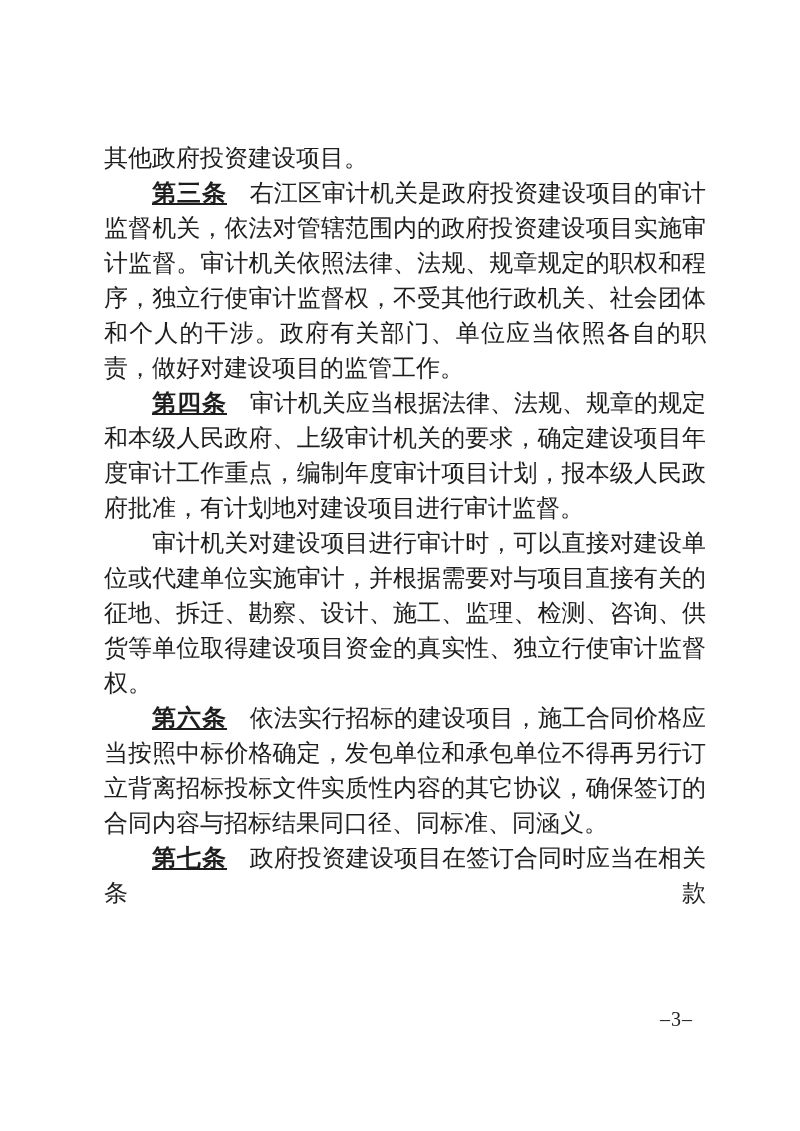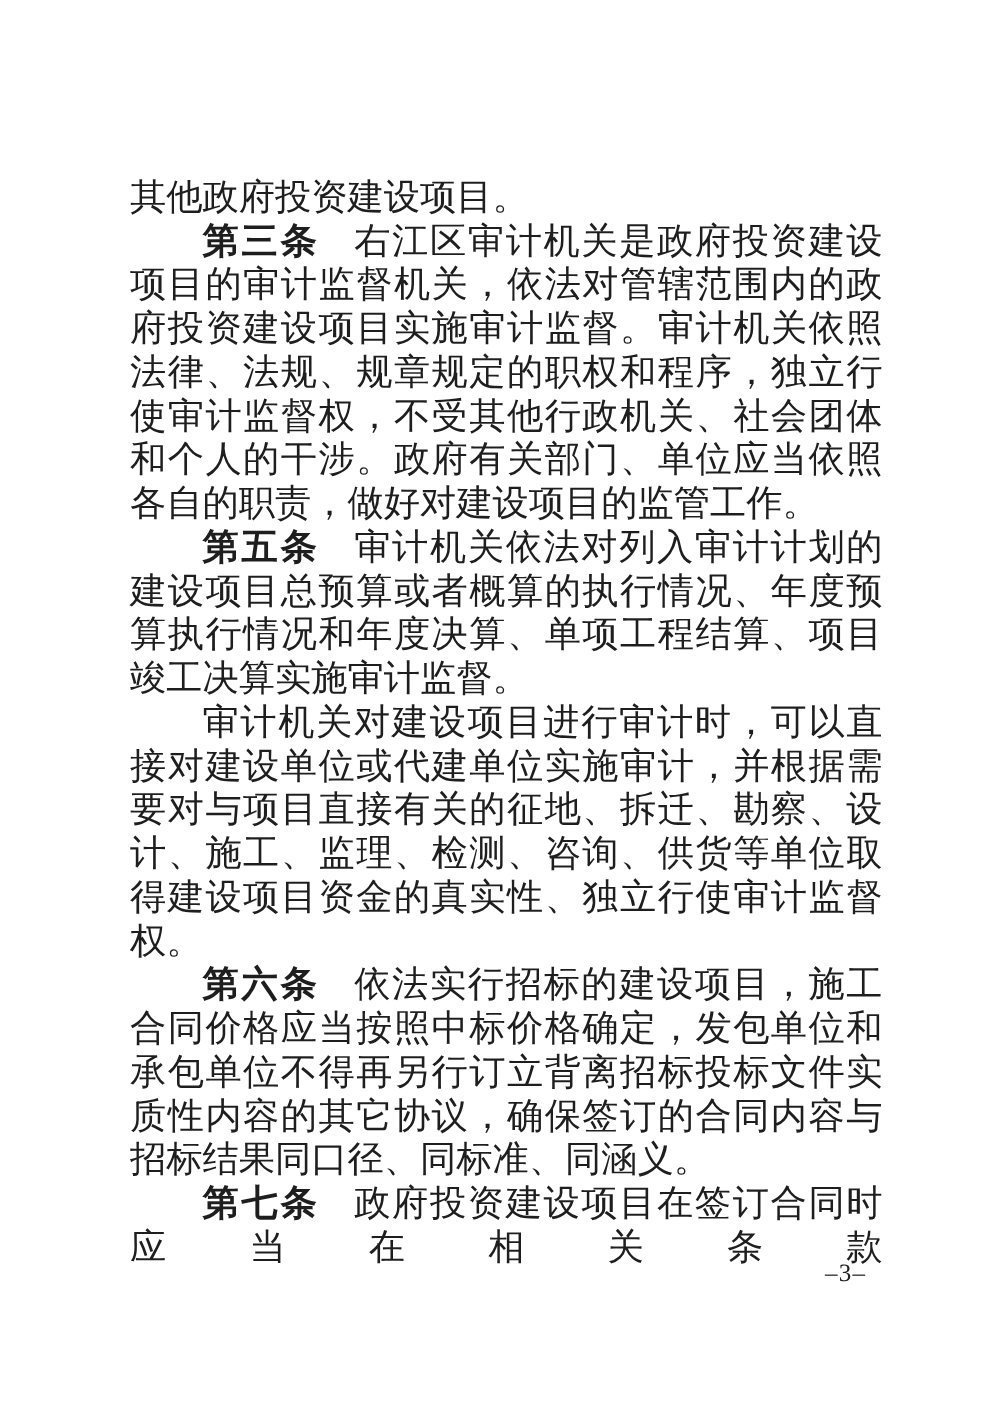--- a/index.html
+++ b/index.html
@@ -14,56 +14,57 @@
     background: #ffffff;
     overflow: hidden;
     font-family: "Liberation Serif", "DejaVu Serif", serif;
     color: #1e1e1e;
   }
   .content {
     position: absolute;
     left: 104px;
     top: 141px;
     width: 602px;
-    font-size: 29px;
+    font-size: 24px;
     line-height: 35px;
     text-align: justify;
   }
   .para {
     margin: 0;
     padding: 0;
     text-indent: 2em;
   }
   .para.flush {
     text-indent: 0;
   }
   .para.fill {
     text-align-last: justify;
   }
   .term {
     font-weight: 700;
     letter-spacing: 1px;
     margin-right: 0.95em;
+    text-decoration: underline;
   }
   .page-number {
     position: absolute;
     left: 660px;
     top: 1008px;
     font-size: 20px;
     letter-spacing: 1px;
     color: #222222;
     font-family: "Liberation Serif", "DejaVu Serif", serif;
   }
 </style>
 </head>
 <body>
 
 <div class="page">
   <div class="content" id="content">
       <p class="para flush"><span>其他政府投资建设项目。</span></p>
       <p class="para"><b class="term">第三条</b><span>右江区审计机关是政府投资建设项目的审计监督机关，依法对管辖范围内的政府投资建设项目实施审计监督。审计机关依照法律、法规、规章规定的职权和程序，独立行使审计监督权，不受其他行政机关、社会团体和个人的干涉。政府有关部门、单位应当依照各自的职责，做好对建设项目的监管工作。</span></p>
-      <p class="para"><b class="term">第五条</b><span>审计机关依法对列入审计计划的建设项目总预算或者概算的执行情况、年度预算执行情况和年度决算、单项工程结算、项目竣工决算实施审计监督。</span></p>
+      <p class="para"><b class="term">第四条</b><span>审计机关应当根据法律、法规、规章的规定和本级人民政府、上级审计机关的要求，确定建设项目年度审计工作重点，编制年度审计项目计划，报本级人民政府批准，有计划地对建设项目进行审计监督。</span></p>
       <p class="para"><span>审计机关对建设项目进行审计时，可以直接对建设单位或代建单位实施审计，并根据需要对与项目直接有关的征地、拆迁、勘察、设计、施工、监理、检测、咨询、供货等单位取得建设项目资金的真实性、独立行使审计监督权。</span></p>
       <p class="para"><b class="term">第六条</b><span>依法实行招标的建设项目，施工合同价格应当按照中标价格确定，发包单位和承包单位不得再另行订立背离招标投标文件实质性内容的其它协议，确保签订的合同内容与招标结果同口径、同标准、同涵义。</span></p>
       <p class="para fill"><b class="term">第七条</b><span>政府投资建设项目在签订合同时应当在相关条款</span></p>
     </div>
   <div class="page-number">–3–</div>
 </div>
 
 </body></html>

